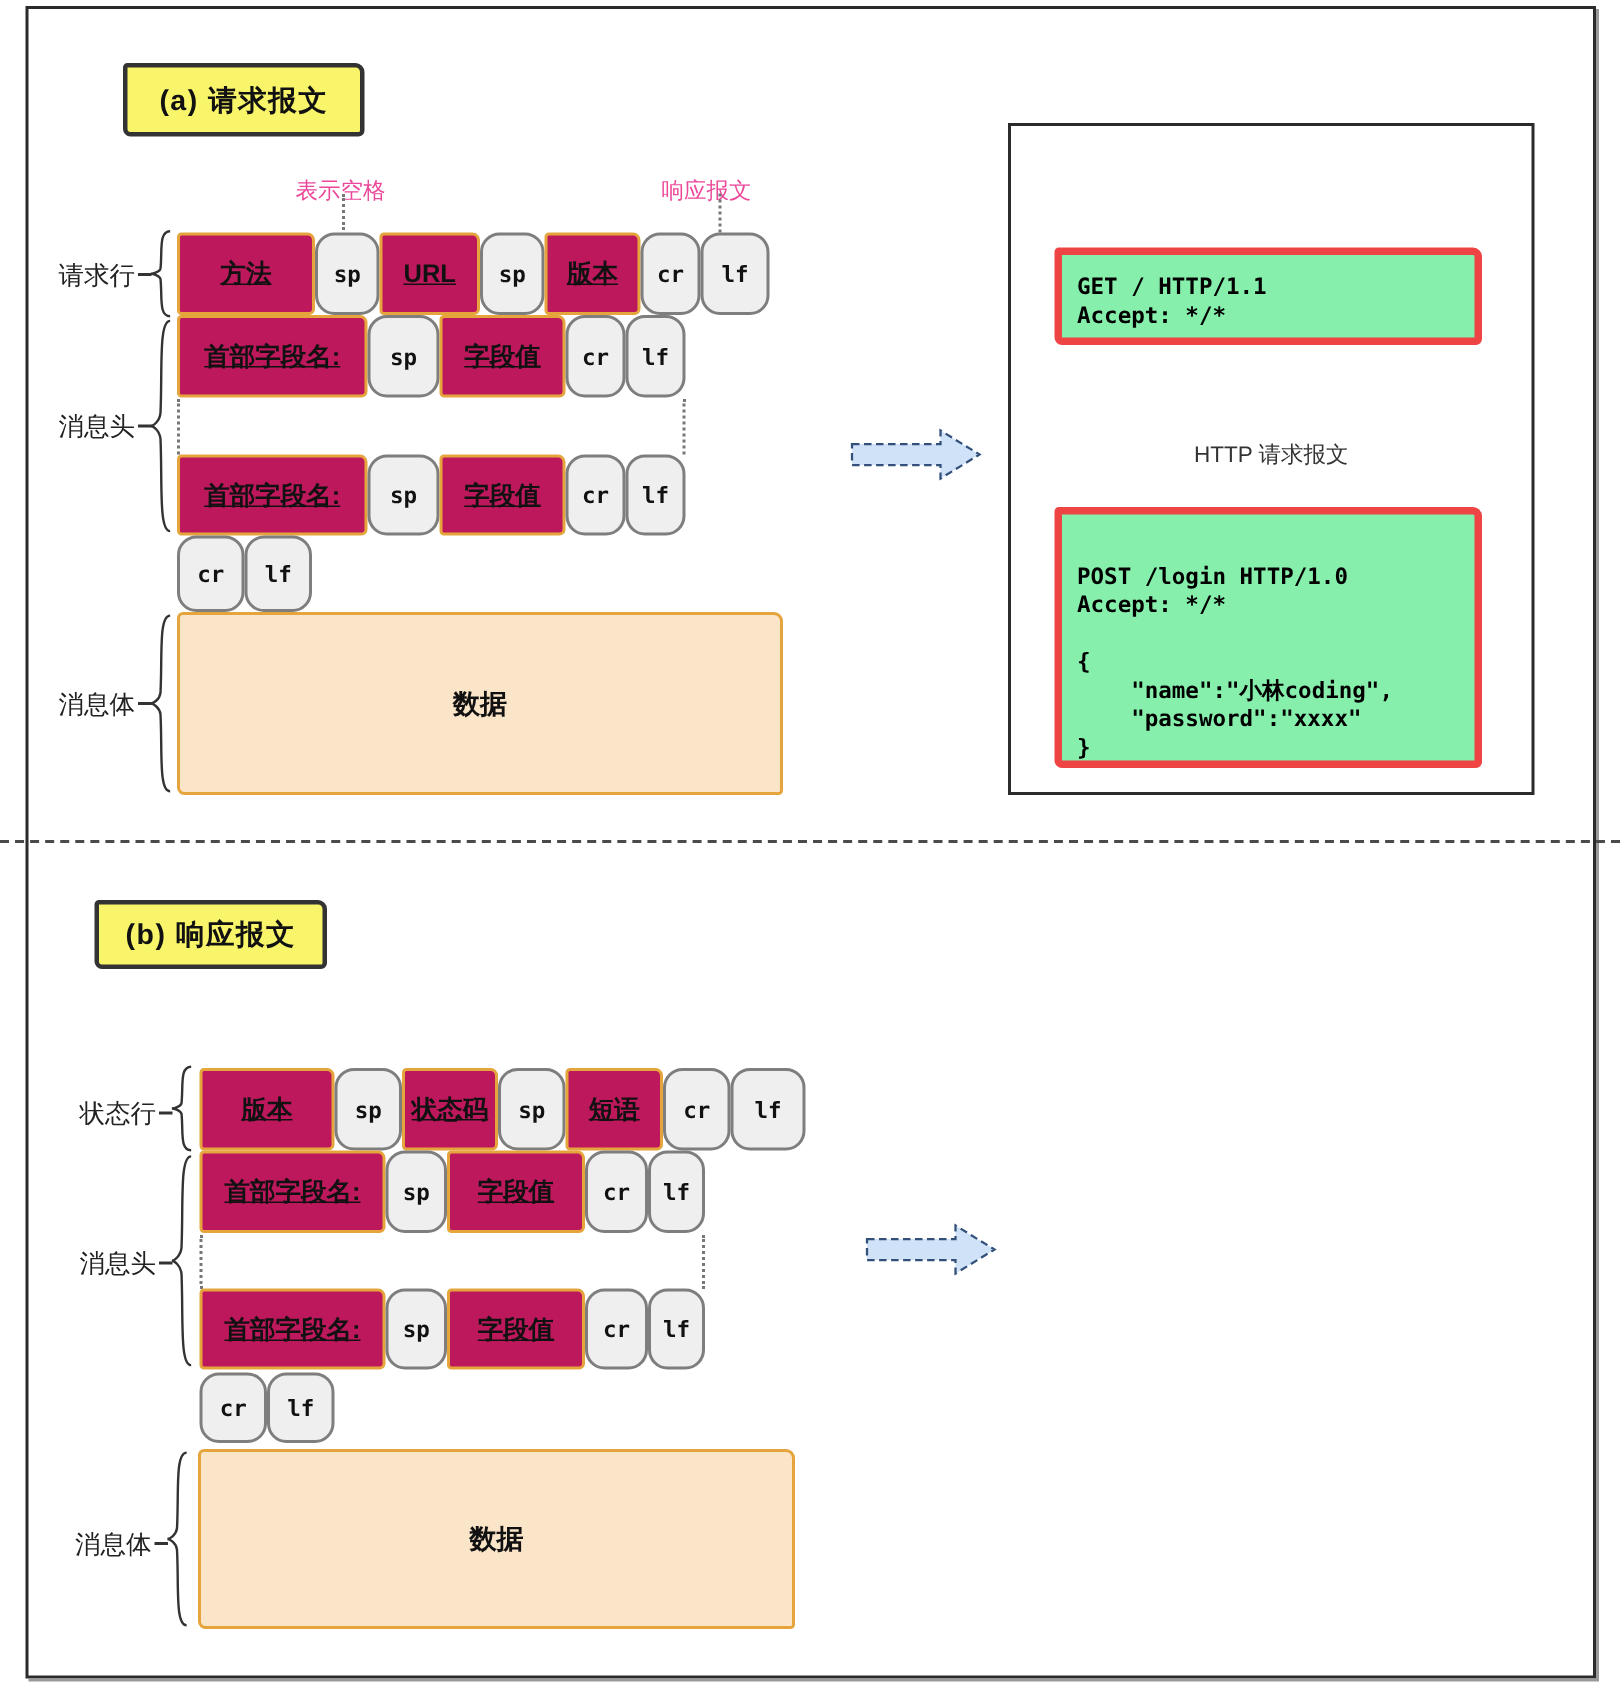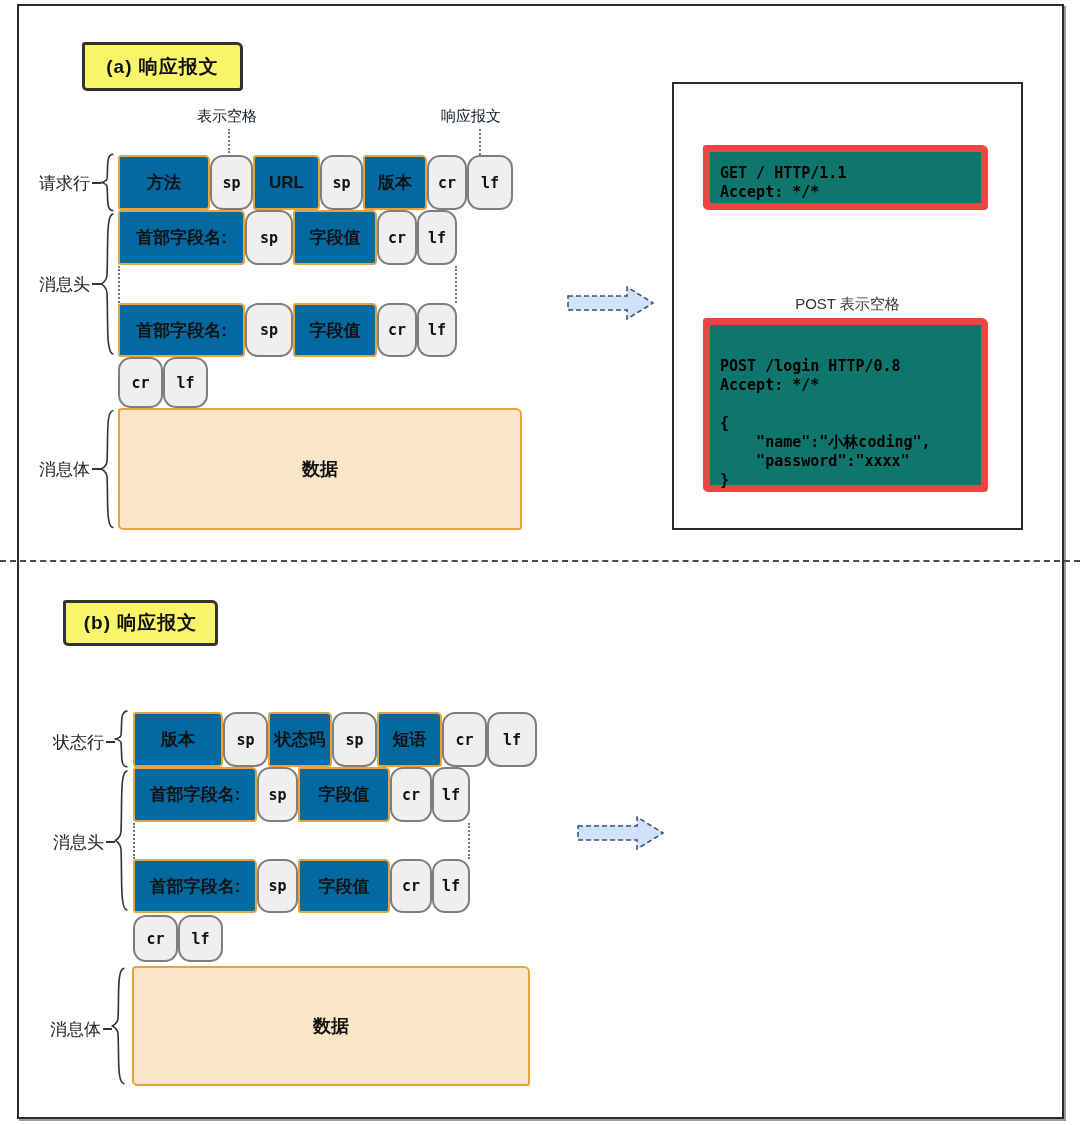--- a/index.html
+++ b/index.html
@@ -14,56 +14,56 @@
   
   .divider{left:0;top:560px;width:1080px;border-top:2px dashed #4a4a4a;}
 
   
   .tag{background:#f8f56a;border:3px solid #333;display:flex;align-items:center;justify-content:center;
        font-weight:bold;font-size:19px;letter-spacing:1px;border-radius:3px 6px 4px 5px;}
 
   
   .cell{display:flex;align-items:center;justify-content:center;box-sizing:border-box;
         font-size:17px;font-weight:bold;}
-  .cell.orange{background:#0369a1;border:2px solid #e5a43c;border-radius:3px 5px 4px 3px;}
+  .cell.orange{background:#be185d;border:2px solid #e5a43c;border-radius:3px 5px 4px 3px;text-decoration:underline;}
   .cell.gray{background:#efefef;border:2px solid #7e7e7e;border-radius:4px 3px 5px 3px;}
   .cell.small{font-size:15px;font-weight:600;font-family:"DejaVu Sans Mono",monospace;border-radius:13px;}
 
   .bodybox{background:#fbe5c9;border:2px solid #e5a43c;display:flex;align-items:center;
            justify-content:center;font-size:18px;font-weight:bold;box-sizing:border-box;
            border-radius:4px 6px 3px 5px;}
 
   .rowlabel{font-size:17px;color:#222;width:62px;text-align:right;}
   .brace-svg{position:absolute;overflow:visible;}
   .brace-svg path{stroke:#333;stroke-width:1.6;fill:none;vector-effect:non-scaling-stroke;}
   .dash-conn{position:absolute;border-top:2px solid #333;width:9px;}
 
   .dotted-v{position:absolute;border-left:2px dotted #777;}
-  .ann{position:absolute;font-size:15px;color:#0f172a;}
+  .ann{position:absolute;font-size:15px;color:#ec4899;margin-top:11px;}
 
   
   .container-a{border:2px solid #2b2b2b;background:#fff;box-sizing:border-box;}
-  .bluebox{background:#0f766e;border:7px solid #ef4444;box-sizing:border-box;border-radius:3px 6px 4px 5px;}
+  .bluebox{background:#86efac;border:5px solid #ef4444;box-sizing:border-box;border-radius:3px 6px 4px 5px;margin-top:20px;}
   .code{font-family:"DejaVu Sans Mono",monospace;font-weight:bold;font-size:15px;line-height:19px;
         white-space:pre;color:#000;}
   .ex-title{font-size:15px;color:#333;text-align:center;white-space:pre-line;line-height:20px;}
 
   .arrow-svg{position:absolute;}
   .arrow-svg polygon{fill:#cfe2f8;stroke:#33507a;stroke-width:1.5;stroke-dasharray:5 3;}
 </style>
 </head>
 <body>
 
 <div id="canvas">
 
   <div class="abs outer-frame"></div>
   <div class="abs divider"></div>
 
   <div class="abs tag" style="left:82px;top:42px;width:155px;height:43px;">
-    <span>(a) 响应报文</span>
+    <span>(a) 请求报文</span>
   </div>
 
   <div class="ann" style="left:197px;top:107px;">表示空格</div>
   <div class="dotted-v" style="left:228px;top:129px;height:24px;"></div>
   <div class="ann" style="left:441px;top:107px;">响应报文</div>
   <div class="dotted-v" style="left:479px;top:129px;height:26px;"></div>
 
   <div class="abs rowlabel" style="left:28px;top:172px;">请求行</div>
   <div class="dash-conn" style="left:92px;top:182px;"></div>
   <svg class="brace-svg" style="left:98px;top:153px;" width="18" height="59" viewBox="0 0 14 100" preserveAspectRatio="none">
@@ -152,23 +152,23 @@
 
   <svg class="arrow-svg" style="left:565px;top:283px;" width="92" height="40" viewBox="0 0 92 40">
     <polygon points="3,13 62,13 62,4 88,20 62,36 62,27 3,27"></polygon>
   </svg>
 
   <div class="abs container-a" style="left:672px;top:82px;width:351px;height:448px;"></div>
   <div class="abs bluebox" style="left:703px;top:145px;width:285px;height:65px;">
     <div class="code" style="margin:12px 0 0 10px;">GET / HTTP/1.1
 Accept: */*</div>
   </div>
-  <div class="abs ex-title" style="left:672px;top:294px;width:351px;">POST 表示空格</div>
+  <div class="abs ex-title" style="left:672px;top:294px;width:351px;">HTTP 请求报文</div>
   <div class="abs bluebox" style="left:703px;top:318px;width:285px;height:174px;">
-    <div class="code" style="margin:32px 0 0 10px;">POST /login HTTP/0.8
+    <div class="code" style="margin:32px 0 0 10px;">POST /login HTTP/1.0
 Accept: */*
 
 {
     "name":"小林coding",
     "password":"xxxx"
 }</div>
   </div>
 
   <div class="abs tag" style="left:63px;top:600px;width:149px;height:40px;">
     <span>(b) 响应报文</span>

